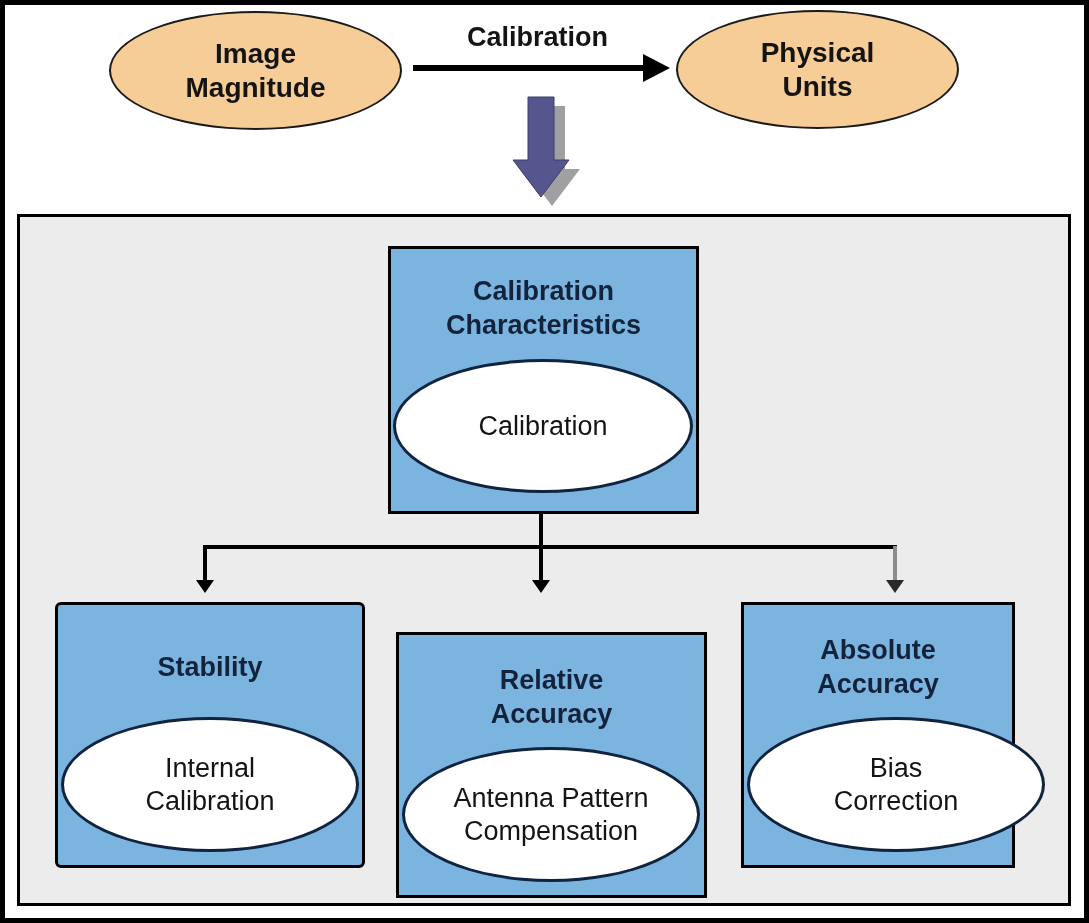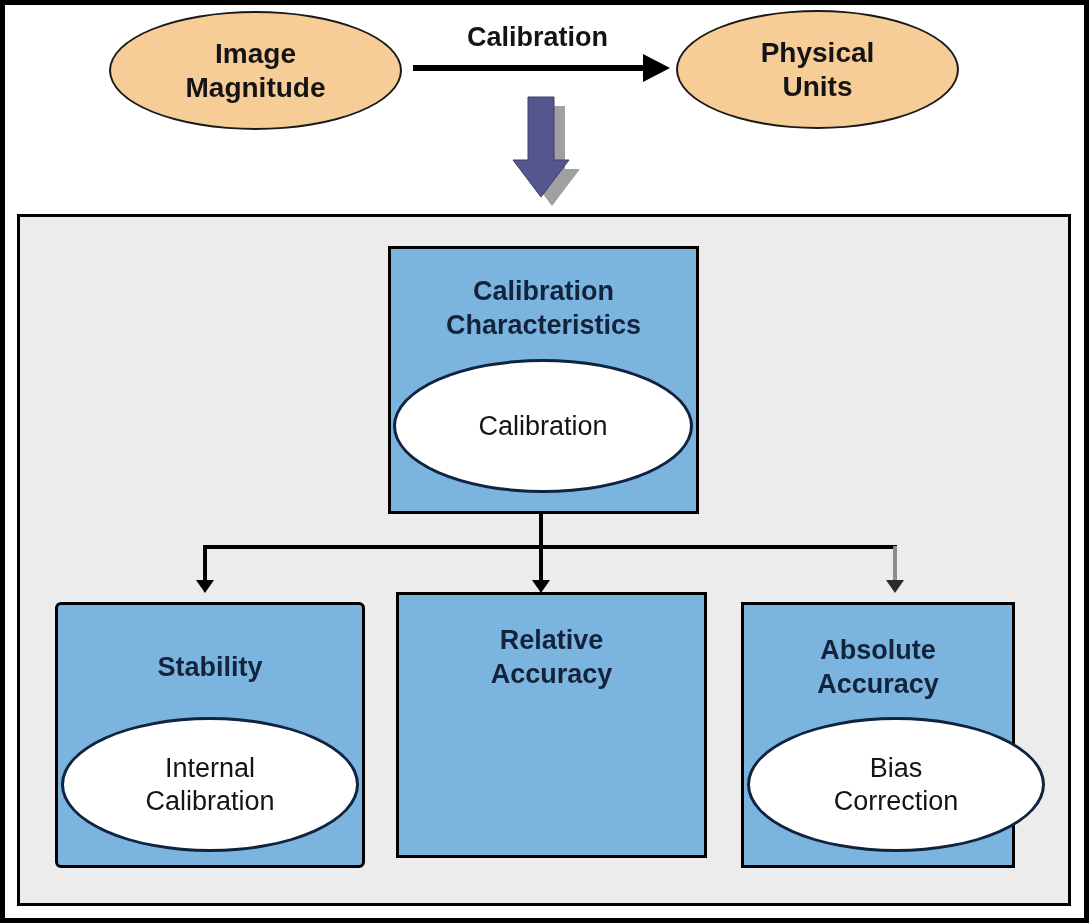--- a/index.html
+++ b/index.html
@@ -44,21 +44,21 @@
     background:#ebeceb;border:3px solid #000;
   }
 
   
   .blue-box{
     position:absolute;
     background:#7cb4e0;border:3px solid #000;
   }
   .box-root{left:388px;top:246px;width:311px;height:268px;}
   .box-c1{left:55px;top:602px;width:310px;height:266px;border-radius:6px;}
-  .box-c2{left:396px;top:592px;width:311px;height:266px;}
+  .box-c2{left:396px;top:632px;width:311px;height:266px;}
   .box-c3{left:741px;top:602px;width:274px;height:266px;}
 
   .box-title{
     position:absolute;left:0;right:0;top:20px;height:78px;
     display:flex;align-items:center;justify-content:center;
     font-weight:bold;font-size:27px;line-height:34px;color:#14233c;
   }
   .box-c1 .box-title,.box-c2 .box-title,.box-c3 .box-title{top:24px;height:76px;}
 
   .white-ellipse{
@@ -135,20 +135,24 @@
     <div class="box-title lbl">Stability</div>
     <div class="white-ellipse">
       <span class="lbl">Internal
 Calibration</span>
     </div>
   </div>
 
   <div class="blue-box box-c2">
     <div class="box-title lbl">Relative
 Accuracy</div>
+    <div class="white-ellipse">
+      <span class="lbl">Antenna Pattern
+Compensation</span>
+    </div>
   </div>
 
   <div class="blue-box box-c3">
     <div class="box-title lbl">Absolute
 Accuracy</div>
     <div class="white-ellipse">
       <span class="lbl">Bias
 Correction</span>
     </div>
   </div>

